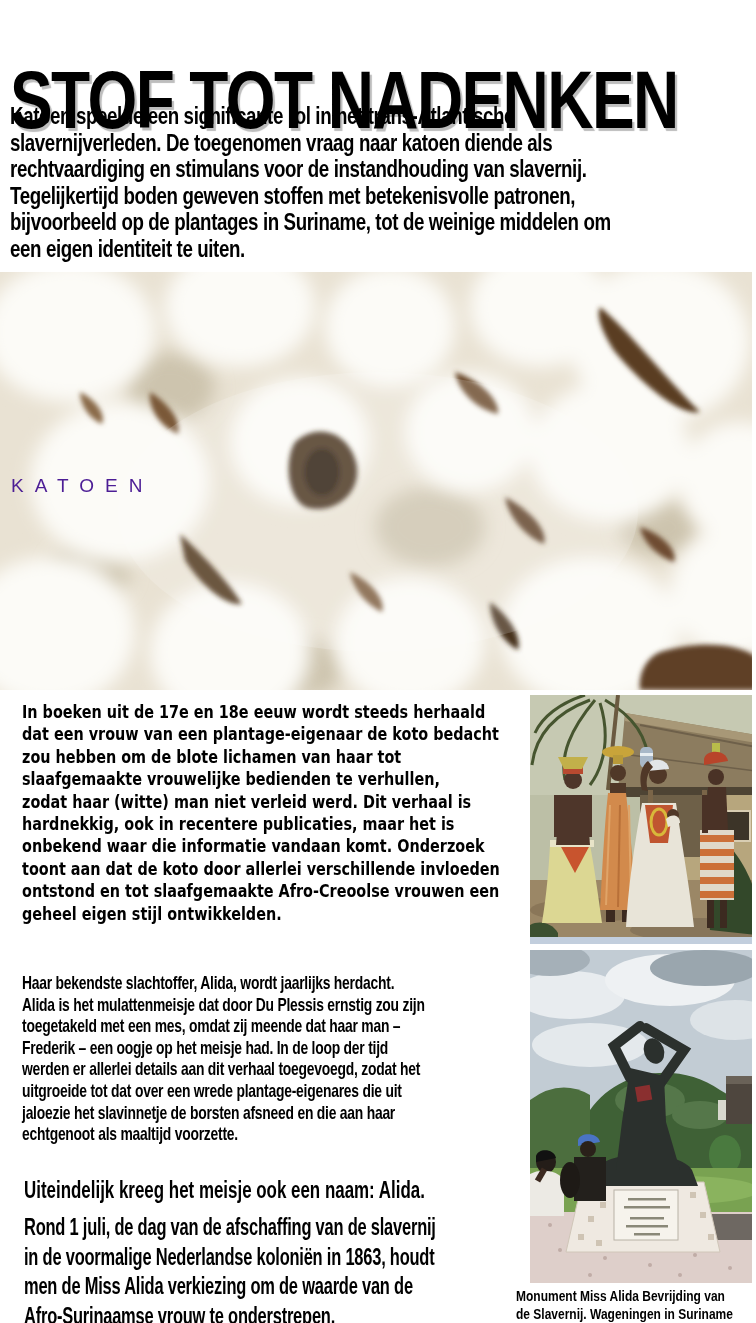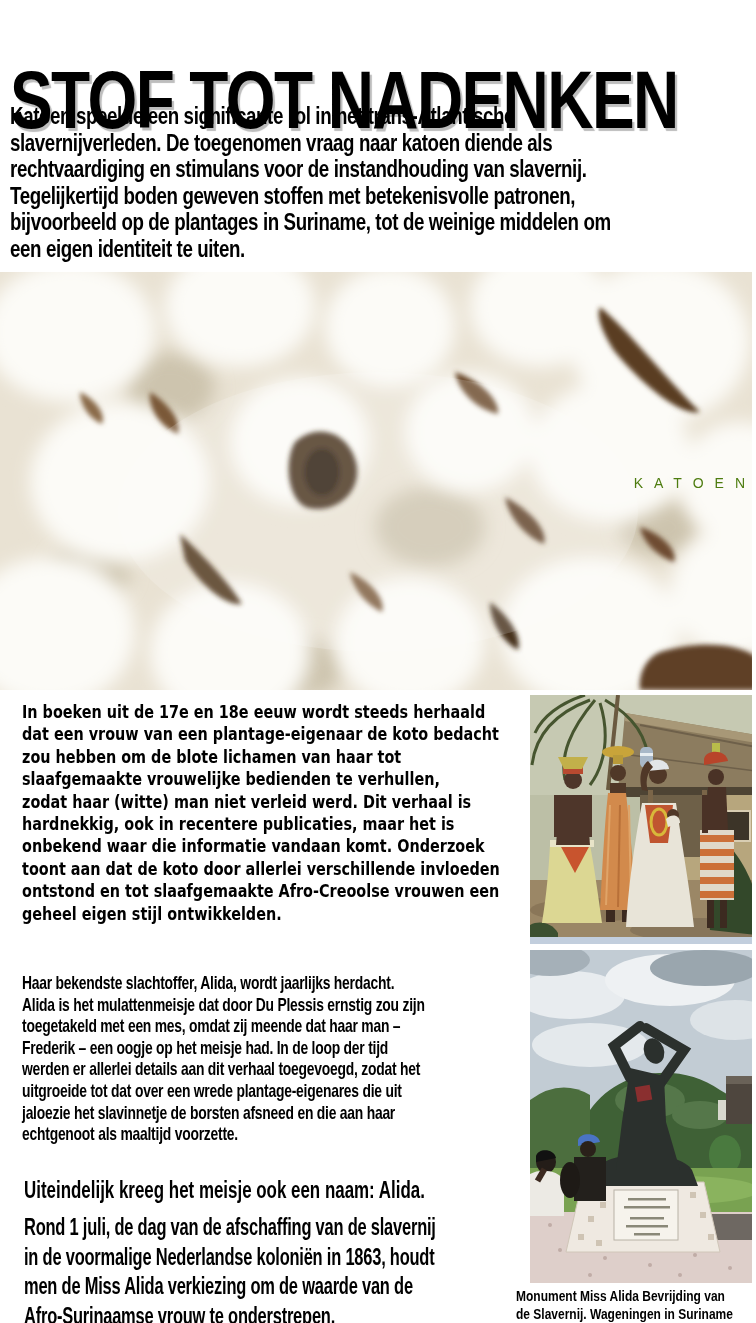--- a/index.html
+++ b/index.html
@@ -18,21 +18,21 @@
   .intro {
     position:absolute; left:10px; top:103px; width:900px;
     font-size:24px; font-weight:bold; line-height:26.5px;
     letter-spacing:-0.5px; white-space:pre-line;
     transform:scaleX(0.78); transform-origin:left top;
   }
   .cotton { position:absolute; left:0; top:272px; width:756px; height:418px; overflow:hidden; }
   .cotton svg { display:block; }
   .katoen-overlay {
     position:absolute; left:0; top:203px; width:100%;
-    text-align:right; color:#4d7c0f; font-size:14px; font-weight:normal;
+    text-align:left; color:#4c1d95; font-size:19px; font-weight:normal;
     letter-spacing:11px; text-indent:11px;
   }
   .koto-text {
     position:absolute; left:22px; top:701px; width:600px;
     font-family:"DejaVu Sans", sans-serif;
     font-size:18px; font-weight:bold; line-height:22.4px;
     white-space:pre-line;
     transform:scaleX(0.80); transform-origin:left top;
   }
   .painting { position:absolute; left:530px; top:695px; width:226px; height:249px; }

